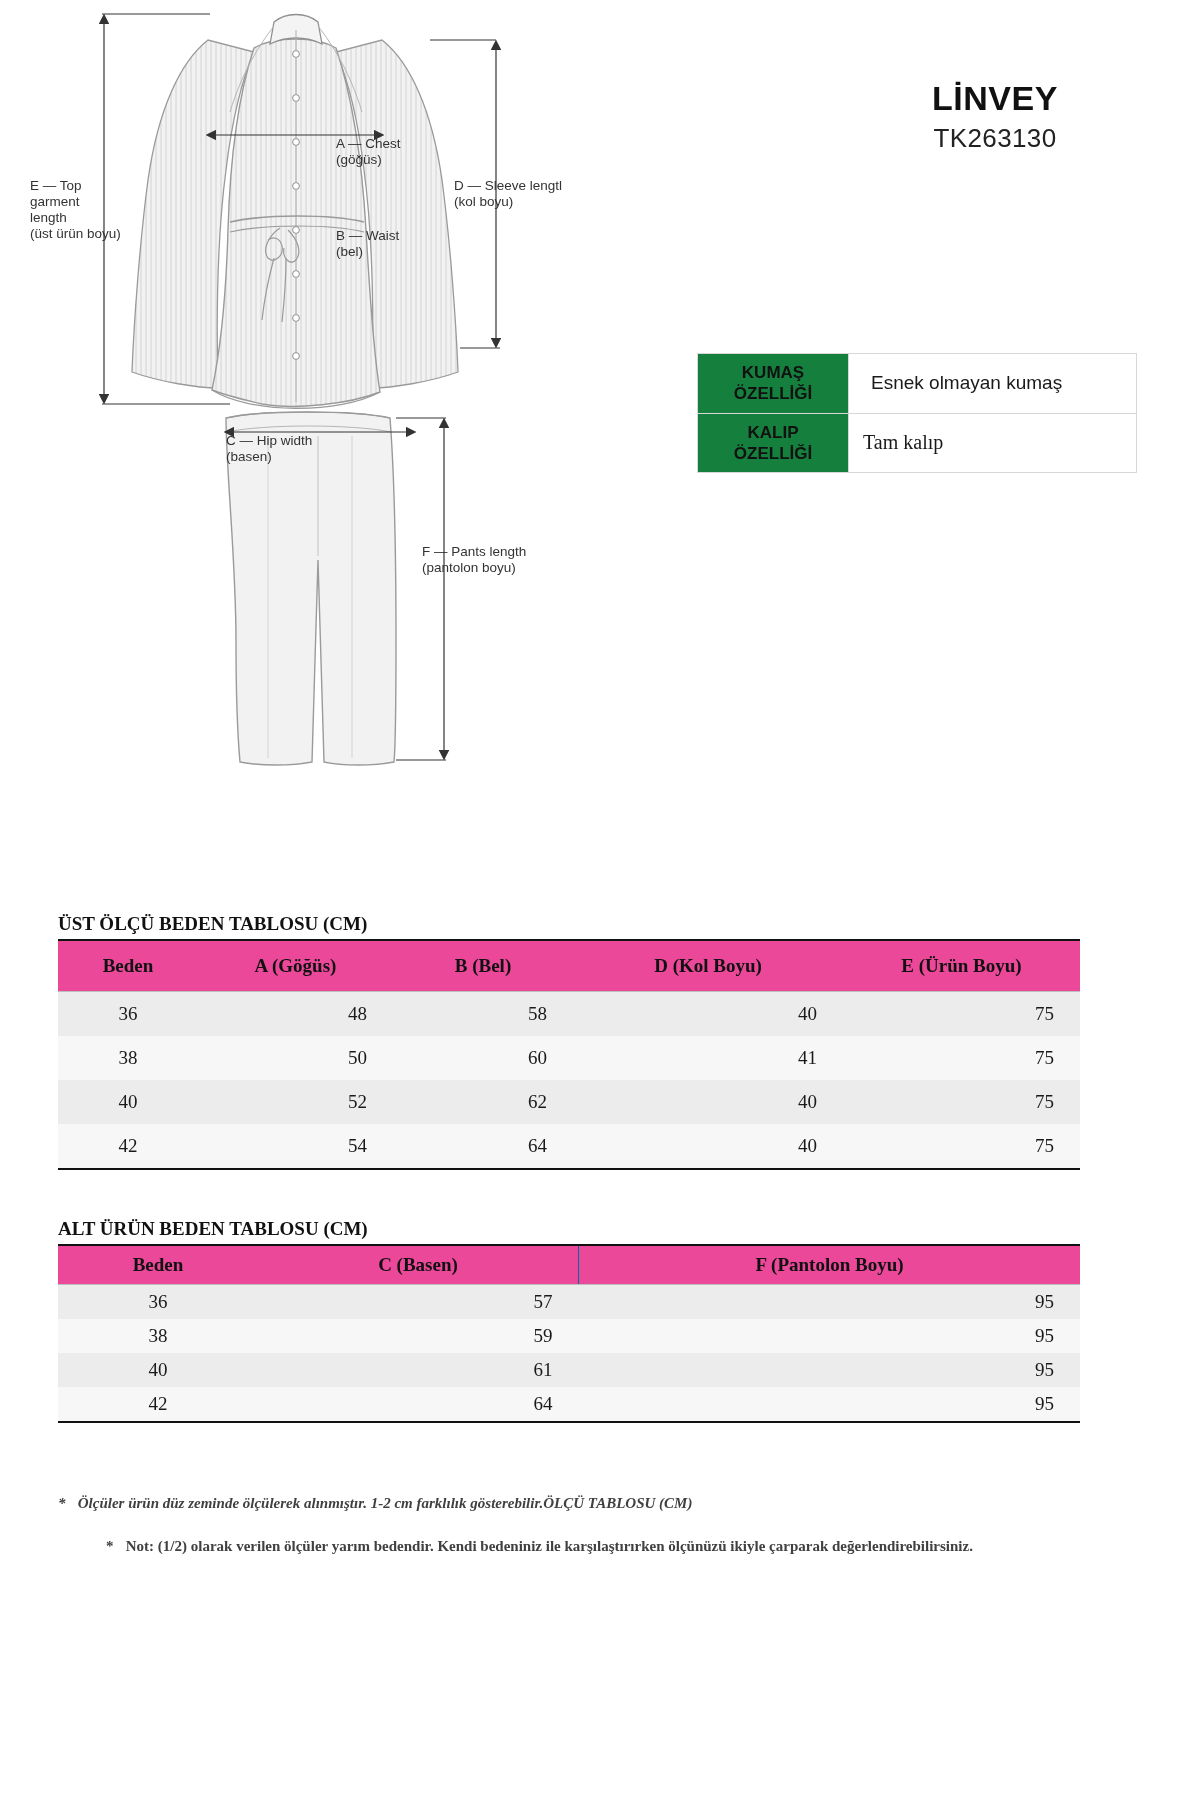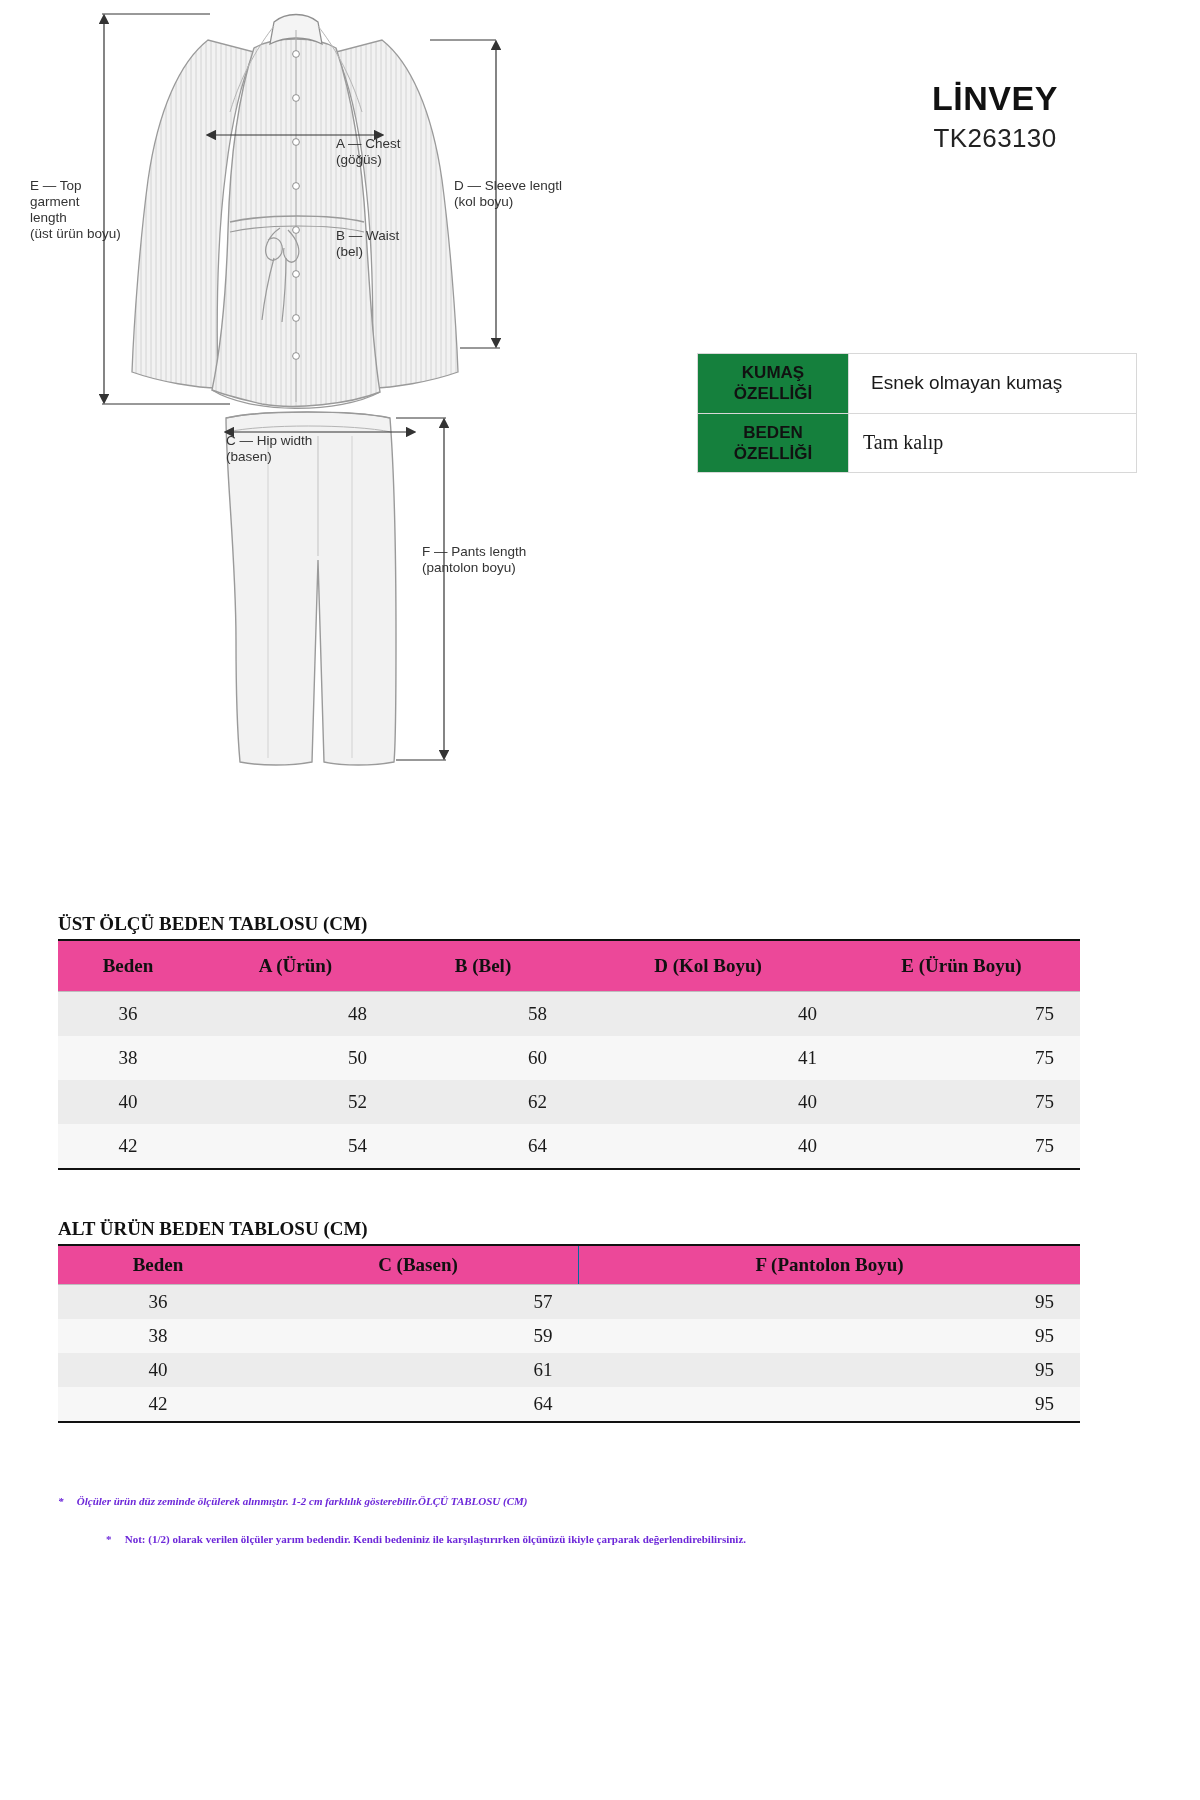--- a/index.html
+++ b/index.html
@@ -147,23 +147,23 @@
   #lower-table thead th { padding: 8px 10px; }
   #lower-table thead th.sep { border-left: 1px solid #0369a1; }
 
   .notes {
     position: absolute;
     left: 58px;
     width: 1060px;
     font-family: "Liberation Serif", serif;
   }
   .note-line {
-    font-size: 11px;
-    font-weight: bold;
-    color: #6d28d9;
+    font-size: 15px;
+    font-weight: bold;
+    color: #404040;
     margin-bottom: 26px;
     font-style: italic;
   }
   .note-line.second { font-style: normal; margin-left: 48px; }
   .note-star { display: inline-block; width: 16px; }
 </style>
 </head>
 <body>
 
 <div class="top-area">
@@ -277,34 +277,34 @@
     <div class="brand-code">TK263130</div>
   </div>
 
   <table class="info-table">
     <tbody>
       <tr>
         <td class="label">KUMAŞ ÖZELLİĞİ</td>
         <td class="value-sans">Esnek olmayan kumaş</td>
       </tr>
       <tr>
-        <td class="label">BEDEN ÖZELLİĞİ</td>
+        <td class="label">KALIP ÖZELLİĞİ</td>
         <td class="value-serif">Tam kalıp</td>
       </tr>
     </tbody>
   </table>
 </div>
 
 <div class="section" style="top:913px;">
   <div class="section-title">ÜST ÖLÇÜ BEDEN TABLOSU (CM)</div>
   <table class="size" id="upper-table">
     <thead>
       <tr>
         <th class="c0" style="width:120px">Beden</th>
-        <th class="cx" style="width:175px">A (Ürün)</th>
+        <th class="cx" style="width:175px">A (Göğüs)</th>
         <th class="cx" style="width:160px">B (Bel)</th>
         <th class="cx" style="width:250px">D (Kol Boyu)</th>
         <th class="cx">E (Ürün Boyu)</th>
       </tr>
     </thead>
     <tbody>
       <tr>
         <td class="c0">36</td>
         <td class="cx">48</td>
         <td class="cx">58</td>

